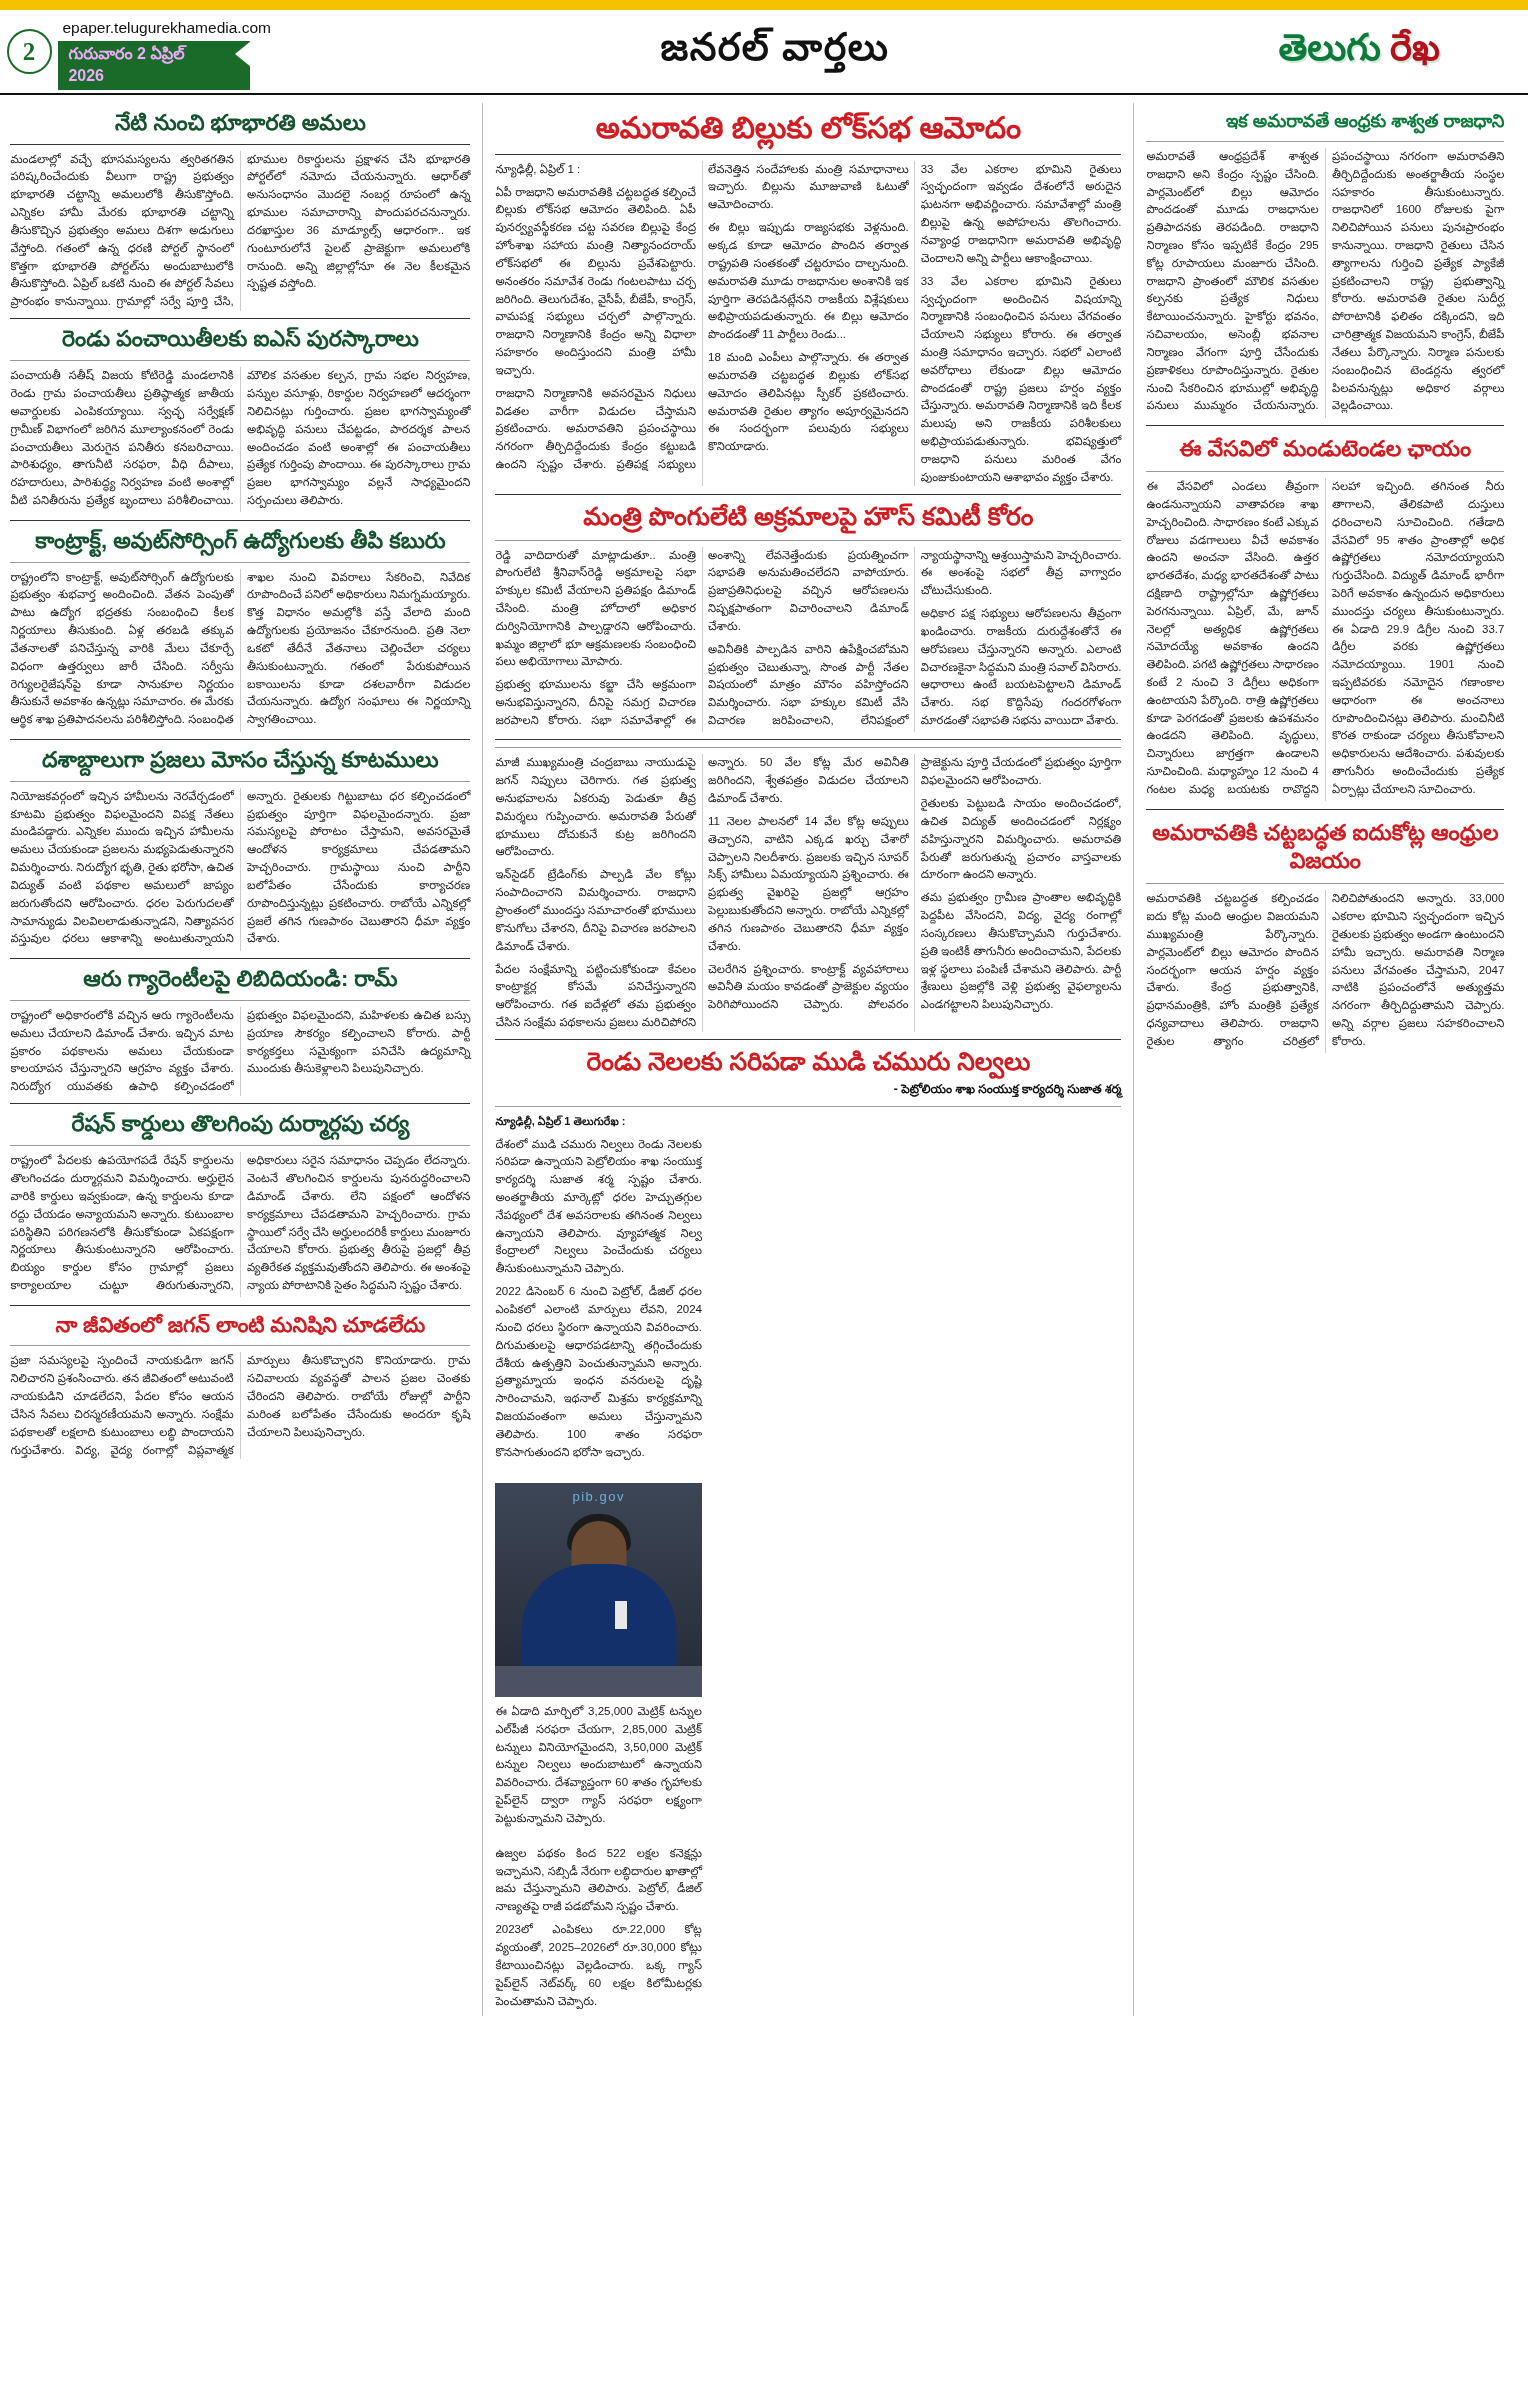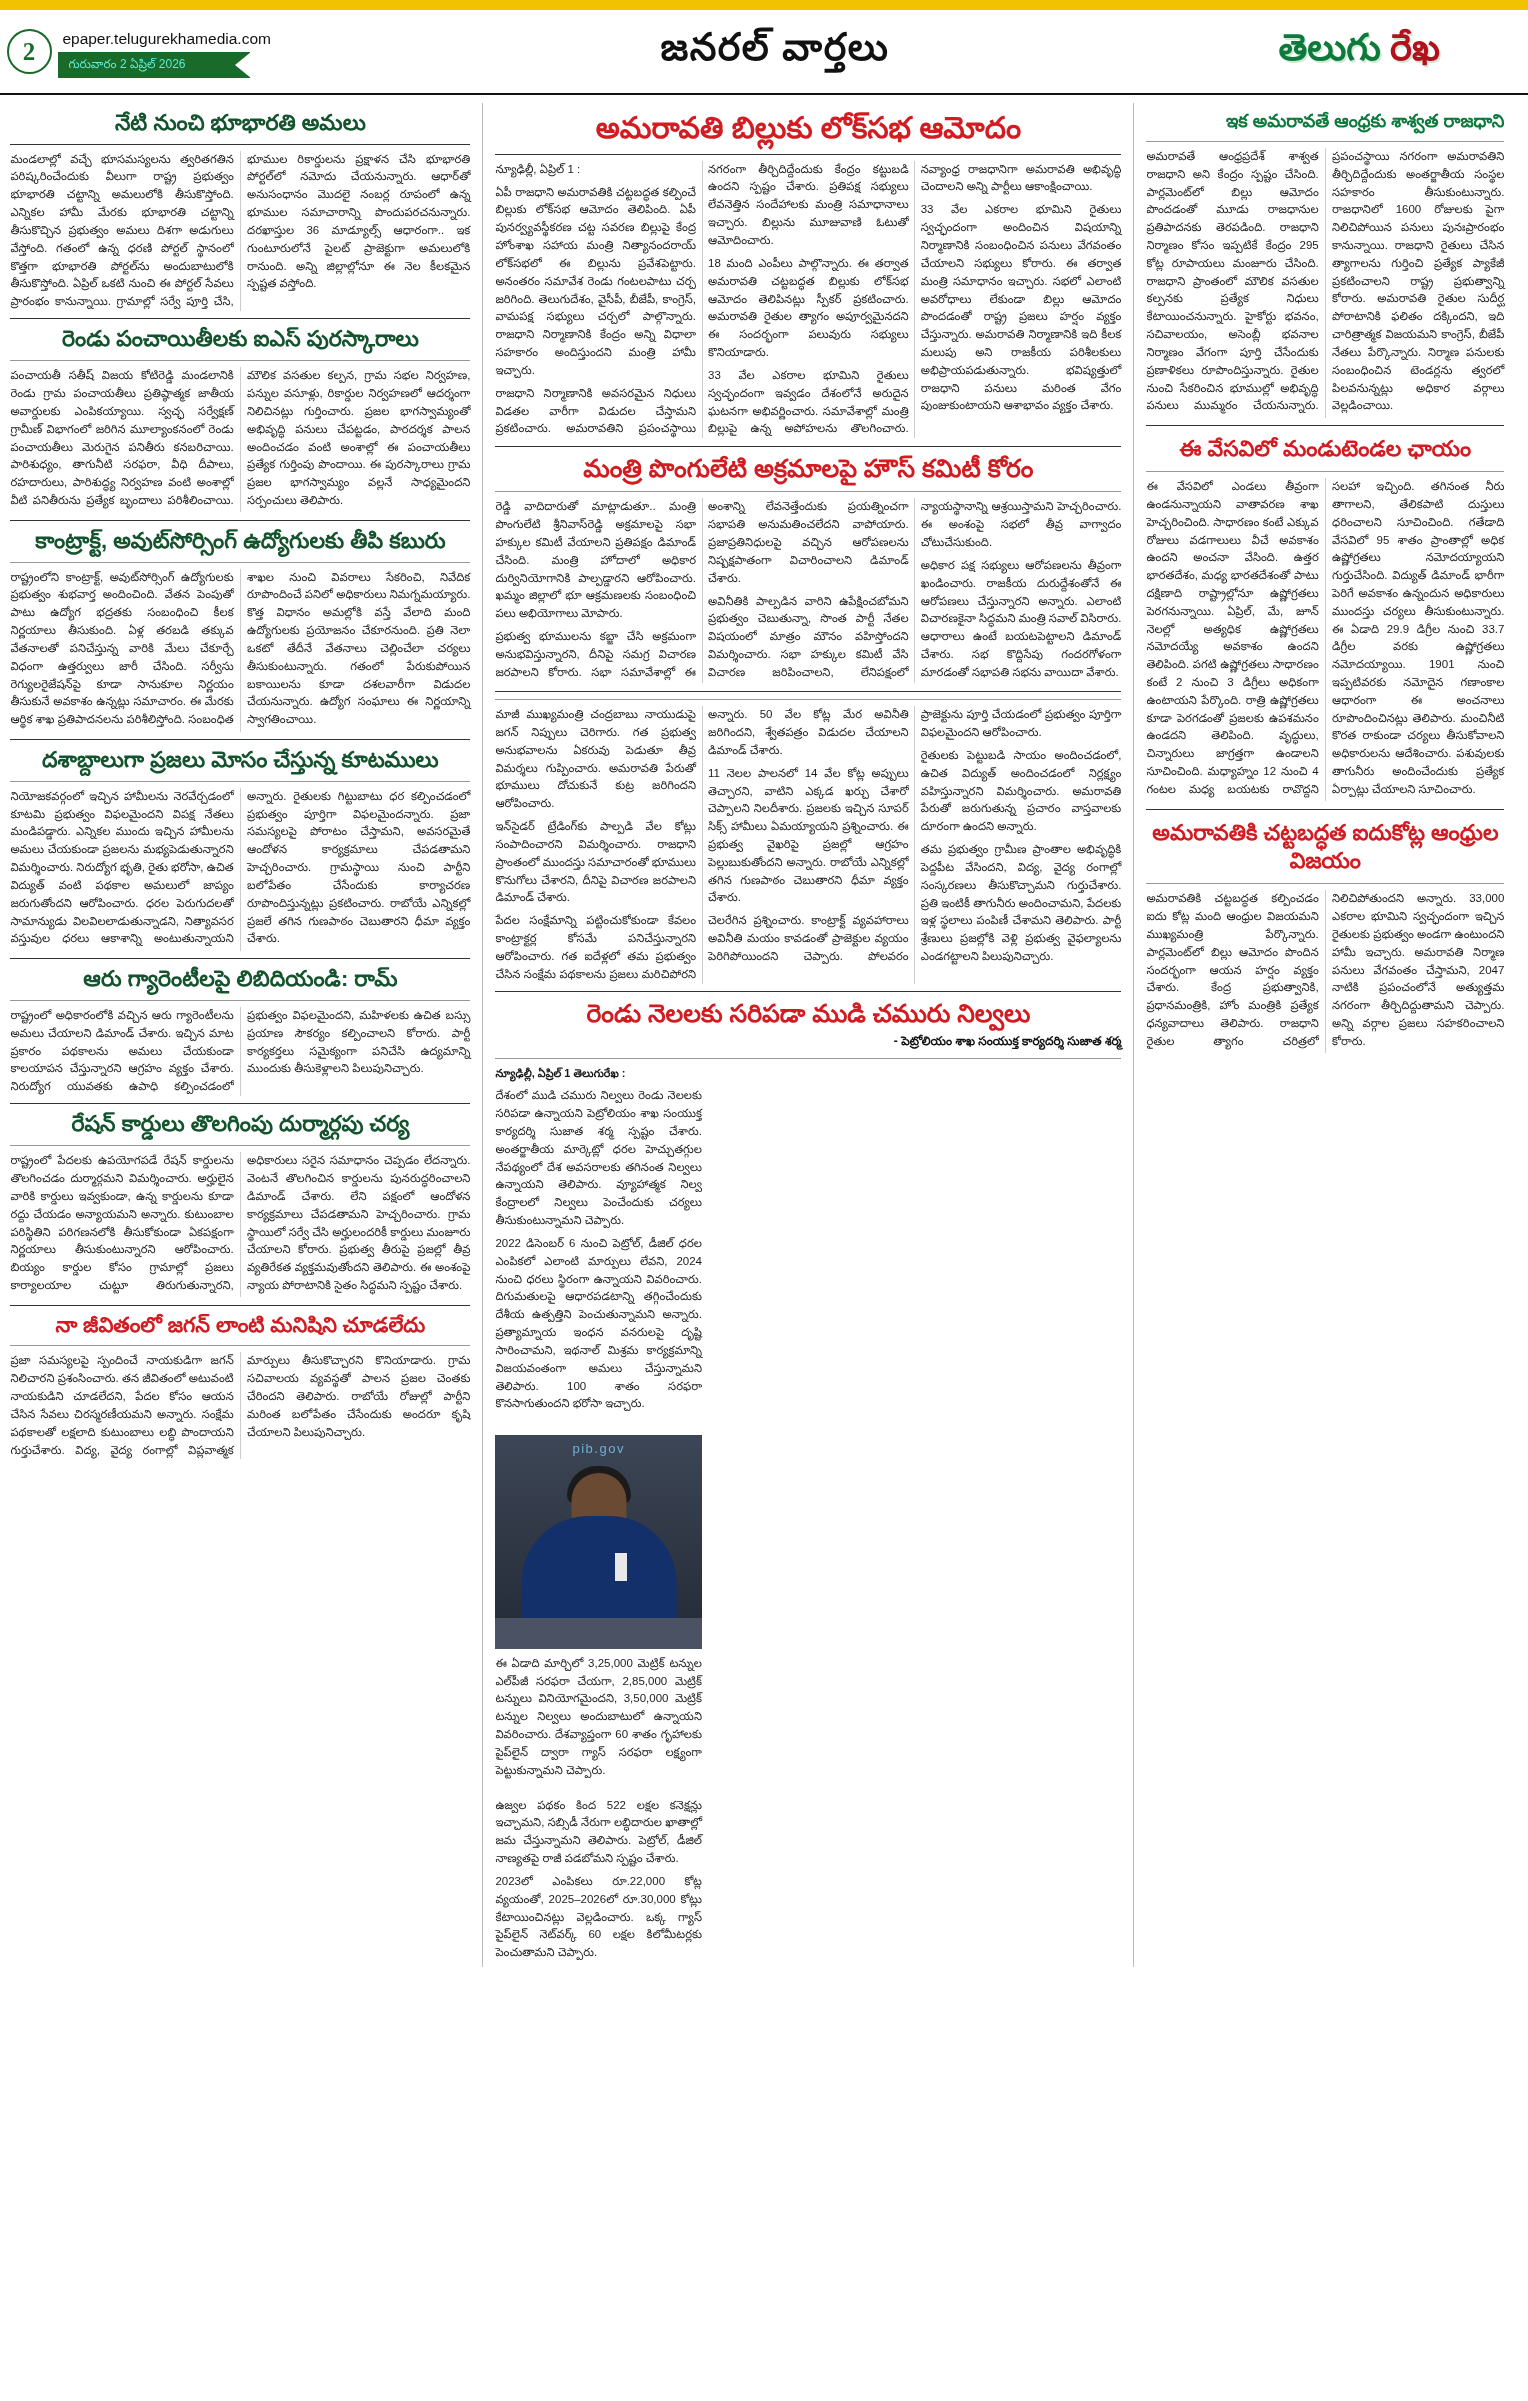--- a/index.html
+++ b/index.html
@@ -4,21 +4,21 @@
 <style>
   html,body{margin:0;padding:0;background:#ffffff;}
   body{font-family:"Liberation Sans", sans-serif;color:#111;}
   .page{width:1528px;height:2401px;position:relative;background:#fff;box-sizing:border-box;padding:0;}
   .topbar{height:10.4px;background:#f2c200;width:100%;}
   .masthead{display:flex;align-items:stretch;height:83px;border-bottom:2.2px solid #111;}
   .pagenum-wrap{width:58px;display:flex;align-items:center;justify-content:center;}
   .pagenum{width:41px;height:41px;border:2.2px solid #1a6b2a;border-radius:50%;display:flex;align-items:center;justify-content:center;font-size:25px;font-weight:bold;color:#1a6b2a;font-family:"Liberation Serif",serif;}
   .mast-left{width:288px;display:flex;flex-direction:column;justify-content:center;gap:4.4px;padding-top:4.4px;}
   .urlrow{font-size:15.5px;color:#111;padding-left:4.4px;}
-  .dateflag{position:relative;display:inline-block;background:#1a6b2a;color:#5eead4;font-size:12px;padding:4.4px 33px 4.4px 10.4px;width:192px;box-sizing:border-box;}
+  .dateflag{position:relative;display:inline-block;background:#1a6b2a;color:#f0abfc;font-size:16px;padding:4.4px 33px 4.4px 10.4px;width:192px;box-sizing:border-box;font-weight:bold;}
   .dateflag:after{content:"";position:absolute;right:-0.7px;top:0;border-top:13.3px solid transparent;border-bottom:13.3px solid transparent;border-right:16.3px solid #fff;}
   .mast-center{flex:1;display:flex;align-items:center;justify-content:center;}
   .mast-center .t{font-size:38px;font-weight:bold;color:#111;letter-spacing:1.5px;}
   .mast-right{width:311px;display:flex;align-items:center;justify-content:center;padding-right:13.3px;}
   .logo{font-size:37px;font-weight:bold;color:#0d7a3c;text-shadow:1.5px 1.5px 0 #cfe8d6;font-family:"Liberation Serif",serif;}
   .logo .r{color:#b3121d;}
 
   .content{display:flex;padding:7.4px 10.4px 0 10.4px;gap:0;}
   .col{box-sizing:border-box;}
   .col1{width:473px;padding-right:12px;border-right:0.7px solid #bbb;}
@@ -124,20 +124,21 @@
     </div>
 
     <div class="col col2">
 
       <div class="hl redbig">అమరావతి బిల్లుకు లోక్‌సభ ఆమోదం</div>
       <div class="rule"></div>
       <div class="threecols body">
         <p style="font-weight:normal">న్యూఢిల్లీ, ఏప్రిల్ 1 :</p>
         <p>ఏపీ రాజధాని అమరావతికి చట్టబద్ధత కల్పించే బిల్లుకు లోక్‌సభ ఆమోదం తెలిపింది. ఏపీ పునర్వ్యవస్థీకరణ చట్ట సవరణ బిల్లుపై కేంద్ర హోంశాఖ సహాయ మంత్రి నిత్యానందరాయ్ లోక్‌సభలో ఈ బిల్లును ప్రవేశపెట్టారు. అనంతరం సమావేశ రెండు గంటలపాటు చర్చ జరిగింది. తెలుగుదేశం, వైసీపీ, బీజేపీ, కాంగ్రెస్, వామపక్ష సభ్యులు చర్చలో పాల్గొన్నారు. రాజధాని నిర్మాణానికి కేంద్రం అన్ని విధాలా సహకారం అందిస్తుందని మంత్రి హామీ ఇచ్చారు.</p>
         <p>రాజధాని నిర్మాణానికి అవసరమైన నిధులు విడతల వారీగా విడుదల చేస్తామని ప్రకటించారు. అమరావతిని ప్రపంచస్థాయి నగరంగా తీర్చిదిద్దేందుకు కేంద్రం కట్టుబడి ఉందని స్పష్టం చేశారు. ప్రతిపక్ష సభ్యులు లేవనెత్తిన సందేహాలకు మంత్రి సమాధానాలు ఇచ్చారు. బిల్లును మూజువాణి ఓటుతో ఆమోదించారు.</p>
+        <p>ఈ బిల్లు ఇప్పుడు రాజ్యసభకు వెళ్లనుంది. అక్కడ కూడా ఆమోదం పొందిన తర్వాత రాష్ట్రపతి సంతకంతో చట్టరూపం దాల్చనుంది. అమరావతి మూడు రాజధానుల అంశానికి ఇక పూర్తిగా తెరపడినట్లేనని రాజకీయ విశ్లేషకులు అభిప్రాయపడుతున్నారు. ఈ బిల్లు ఆమోదం పొందడంతో 11 పార్టీలు రెండు...</p>
         <p>18 మంది ఎంపీలు పాల్గొన్నారు. ఈ తర్వాత అమరావతి చట్టబద్ధత బిల్లుకు లోక్‌సభ ఆమోదం తెలిపినట్లు స్పీకర్ ప్రకటించారు. అమరావతి రైతుల త్యాగం అపూర్వమైనదని ఈ సందర్భంగా పలువురు సభ్యులు కొనియాడారు.</p>
         <p>33 వేల ఎకరాల భూమిని రైతులు స్వచ్ఛందంగా ఇవ్వడం దేశంలోనే అరుదైన ఘటనగా అభివర్ణించారు. సమావేశాల్లో మంత్రి బిల్లుపై ఉన్న అపోహలను తొలగించారు. నవ్యాంధ్ర రాజధానిగా అమరావతి అభివృద్ధి చెందాలని అన్ని పార్టీలు ఆకాంక్షించాయి.</p>
         <p>33 వేల ఎకరాల భూమిని రైతులు స్వచ్ఛందంగా అందించిన విషయాన్ని నిర్మాణానికి సంబంధించిన పనులు వేగవంతం చేయాలని సభ్యులు కోరారు. ఈ తర్వాత మంత్రి సమాధానం ఇచ్చారు. సభలో ఎలాంటి అవరోధాలు లేకుండా బిల్లు ఆమోదం పొందడంతో రాష్ట్ర ప్రజలు హర్షం వ్యక్తం చేస్తున్నారు. అమరావతి నిర్మాణానికి ఇది కీలక మలుపు అని రాజకీయ పరిశీలకులు అభిప్రాయపడుతున్నారు. భవిష్యత్తులో రాజధాని పనులు మరింత వేగం పుంజుకుంటాయని ఆశాభావం వ్యక్తం చేశారు.</p>
       </div>
 
       <div class="rule"></div>
       <div class="hl red">మంత్రి పొంగులేటి అక్రమాలపై హౌస్ కమిటీ కోరం</div>
       <div class="rule thin"></div>
       <div class="threecols body">
         <p>రెడ్డి వాదిదారుతో మాట్లాడుతూ.. మంత్రి పొంగులేటి శ్రీనివాస్‌రెడ్డి అక్రమాలపై సభా హక్కుల కమిటీ వేయాలని ప్రతిపక్షం డిమాండ్ చేసింది. మంత్రి హోదాలో అధికార దుర్వినియోగానికి పాల్పడ్డారని ఆరోపించారు. ఖమ్మం జిల్లాలో భూ ఆక్రమణలకు సంబంధించి పలు అభియోగాలు మోపారు.</p>

